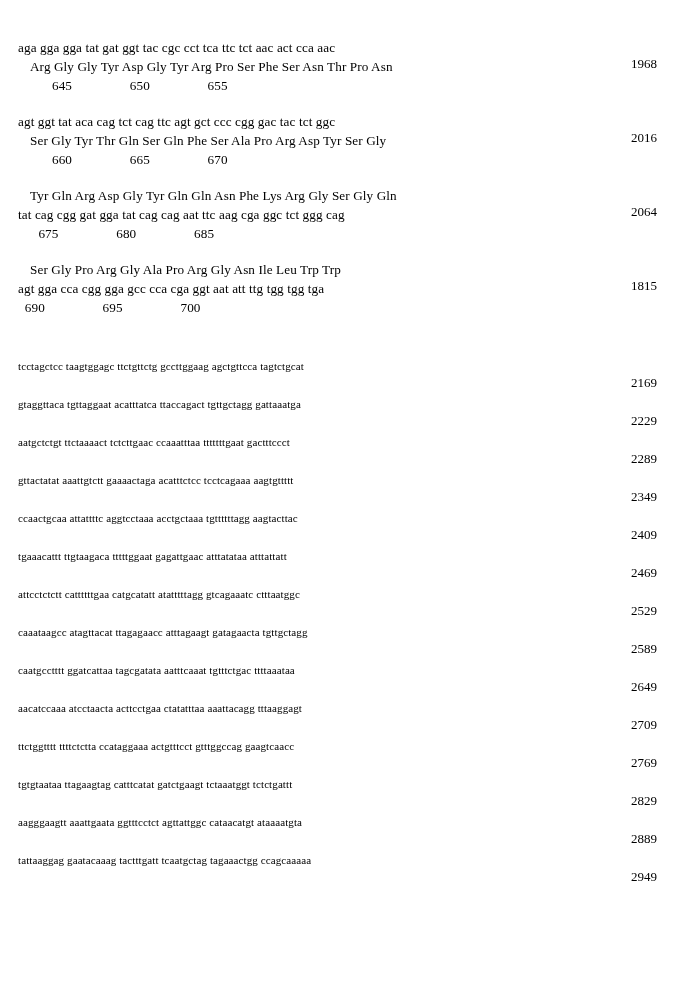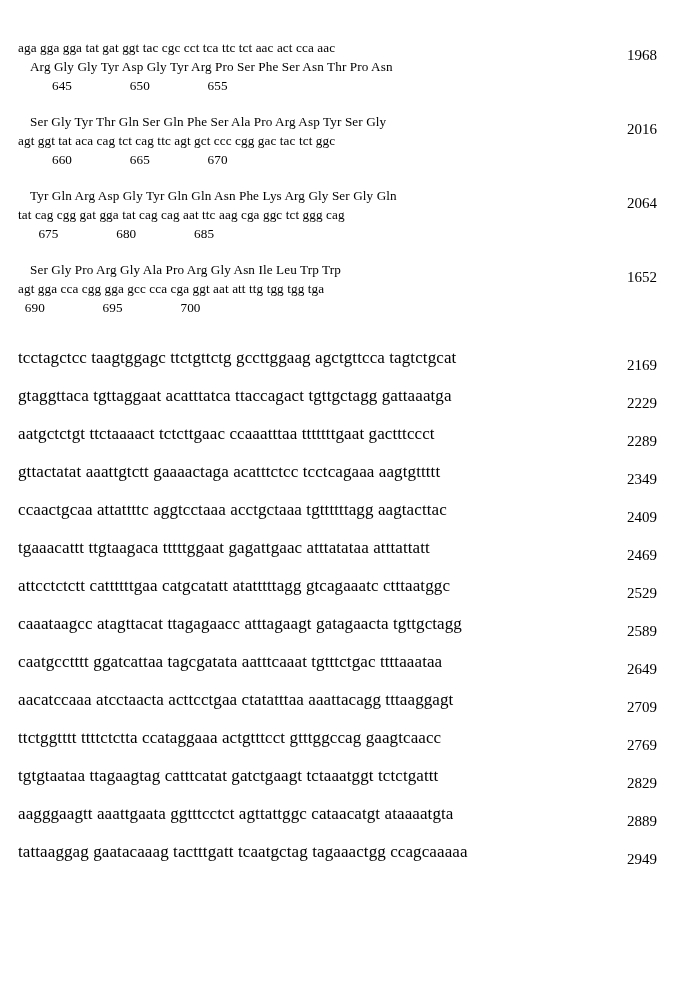--- a/index.html
+++ b/index.html
@@ -45,33 +45,34 @@
   .row-aa {
     margin-left: 30px;
   }
   .row-num {
     margin-left: 18px;
     height: 19px;
   }
   .right-num {
     position: absolute;
     right: 34px;
-    top: 8px;
-    font-size: 15px;
+    top: 16px;
+    font-size: 13px;
     line-height: 19px;
     white-space: pre;
   }
   
   .nt-line {
     position: relative;
     white-space: pre;
-    font-size: 17px;
+    font-size: 11px;
     line-height: 19px;
     margin-left: 18px;
     letter-spacing: 0.1px;
+    margin-top: 9px;
   }
   .nt-wrap {
     position: relative;
     margin-bottom: 19px;
   }
   .spacer-top { height: 38px; }
   .gap-before-tail { height: 14px; }
 </style>
 </head>
 <body>
@@ -83,38 +84,38 @@
   <div class="seq-block">
 
     <div class="codon-block">
       <div class="row row-nt">aga gga gga tat gat ggt tac cgc cct tca ttc tct aac act cca aac</div>
       <div class="row row-aa">Arg Gly Gly Tyr Asp Gly Tyr Arg Pro Ser Phe Ser Asn Thr Pro Asn</div>
       <div class="row row-num">          645                 650                 655</div>
       <div class="right-num">1968</div>
     </div>
 
     <div class="codon-block">
+      <div class="row row-nt">agt ggt tat aca cag tct cag ttc agt gct ccc cgg gac tac tct ggc</div>
       <div class="row row-aa">Ser Gly Tyr Thr Gln Ser Gln Phe Ser Ala Pro Arg Asp Tyr Ser Gly</div>
-      <div class="row row-nt">agt ggt tat aca cag tct cag ttc agt gct ccc cgg gac tac tct ggc</div>
       <div class="row row-num">          660                 665                 670</div>
       <div class="right-num">2016</div>
     </div>
 
     <div class="codon-block">
       <div class="row row-aa">Tyr Gln Arg Asp Gly Tyr Gln Gln Asn Phe Lys Arg Gly Ser Gly Gln</div>
       <div class="row row-nt">tat cag cgg gat gga tat cag cag aat ttc aag cga ggc tct ggg cag</div>
       <div class="row row-num">      675                 680                 685</div>
       <div class="right-num">2064</div>
     </div>
 
     <div class="codon-block">
       <div class="row row-aa">Ser Gly Pro Arg Gly Ala Pro Arg Gly Asn Ile Leu Trp Trp</div>
       <div class="row row-nt">agt gga cca cgg gga gcc cca cga ggt aat att ttg tgg tgg tga</div>
       <div class="row row-num">  690                 695                 700</div>
-      <div class="right-num">1652</div>
+      <div class="right-num">1815</div>
     </div>
 
   </div>
 
   <div class="gap-before-tail"></div>
 
   <div class="seq-block">
 
     <div class="nt-wrap">
       <div class="nt-line">tcctagctcc taagtggagc ttctgttctg gccttggaag agctgttcca tagtctgcat</div>

